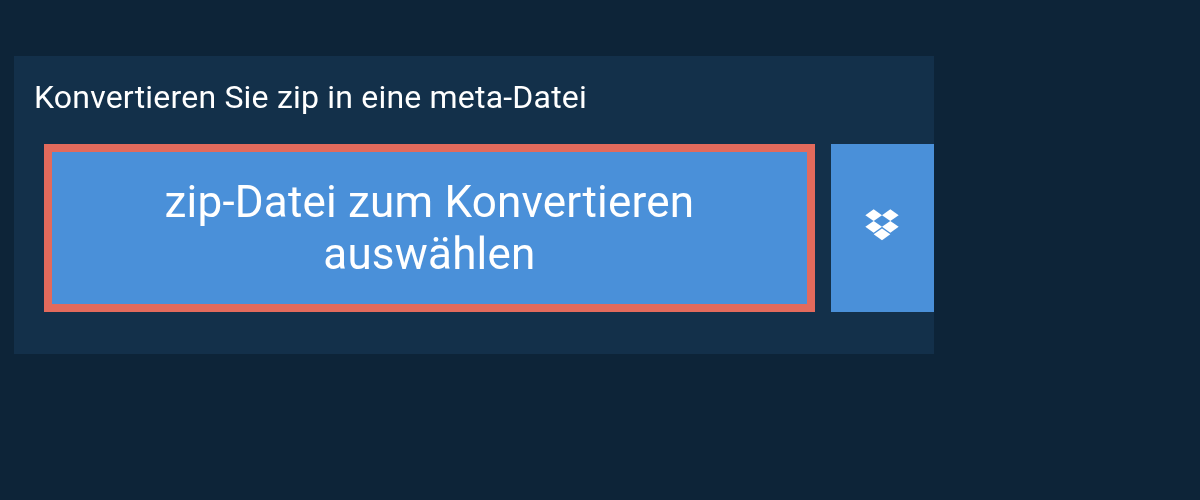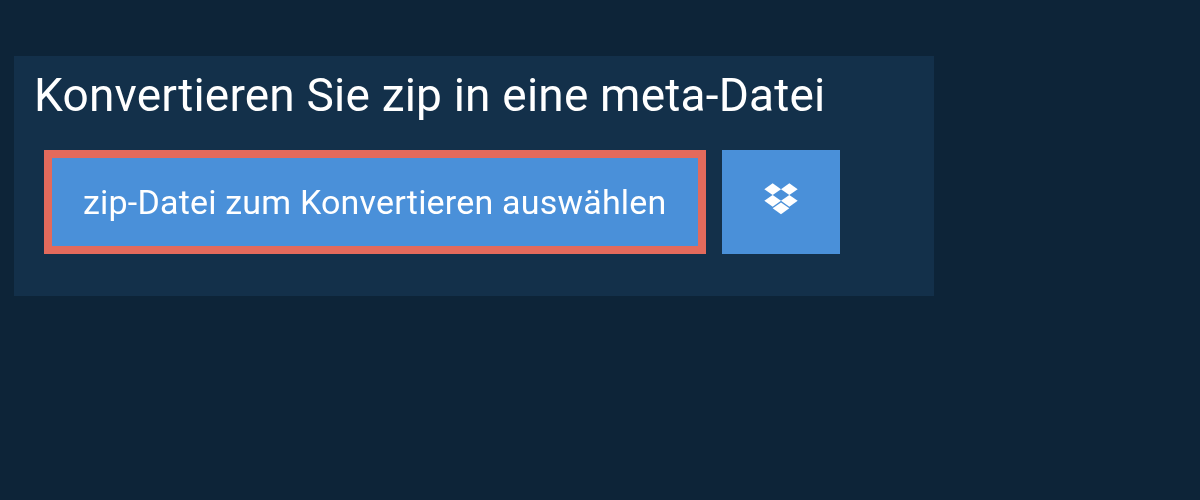--- a/index.html
+++ b/index.html
@@ -12,38 +12,38 @@
     }
     .panel {
       background: #13304a;
       width: 920px;
       margin-top: 56px;
       margin-left: 14px;
       padding-bottom: 42px;
     }
     .heading {
       color: #ffffff;
-      font-size: 46px;
+      font-size: 32px;
       font-weight: 400;
-      padding: 12px 0 28px 20px;
+      padding: 22px 0 28px 20px;
       letter-spacing: 0.2px;
     }
     .action-row {
       display: flex;
       gap: 16px;
       padding-left: 30px;
       align-items: stretch;
     }
     .select-file-button {
       background: #4a90d9;
       border: 8px solid #e36a5c;
       color: #ffffff;
-      font-size: 34px;
+      font-size: 44px;
       font-weight: 400;
-      padding: 24px 31px;
+      padding: 24px 48px;
       cursor: pointer;
       font-family: inherit;
       letter-spacing: 0.2px;
       display: flex;
       align-items: center;
       justify-content: center;
     }
     .dropbox-button {
       background: #4a90d9;
       width: 118px;

